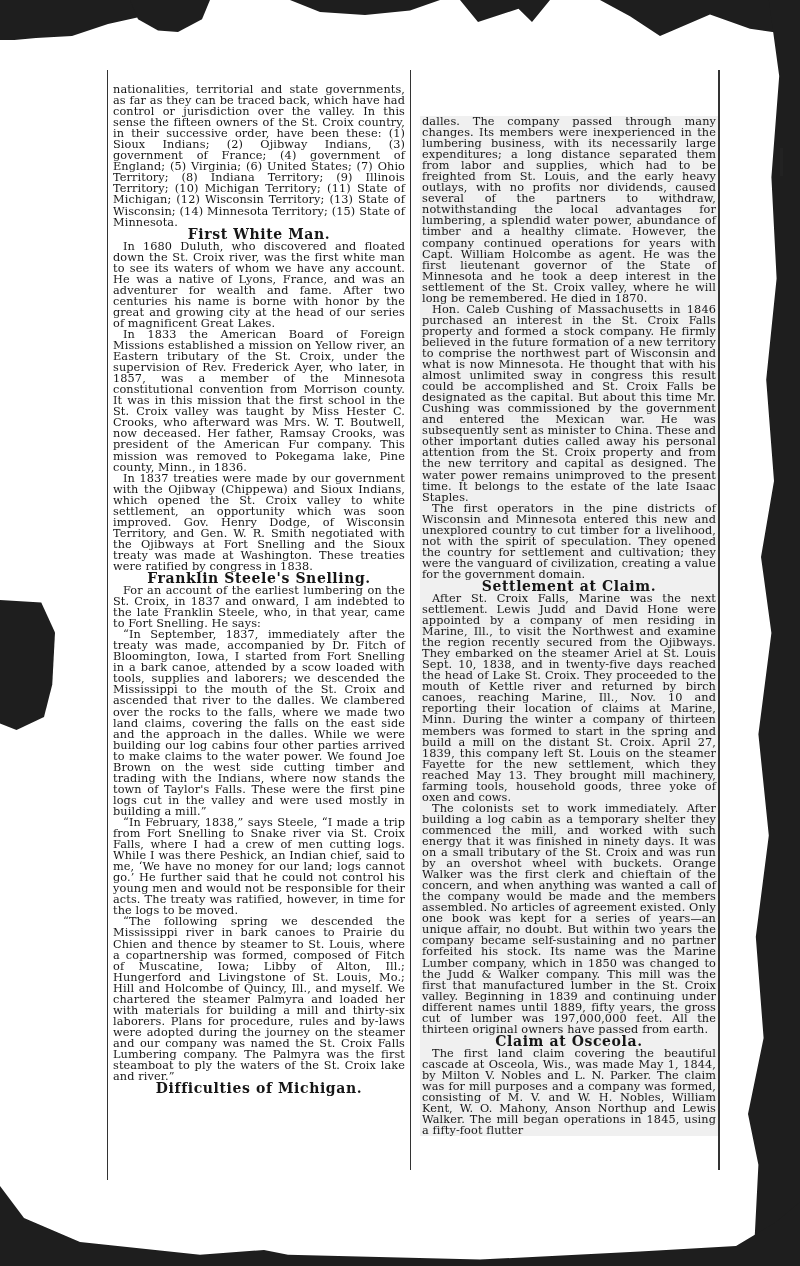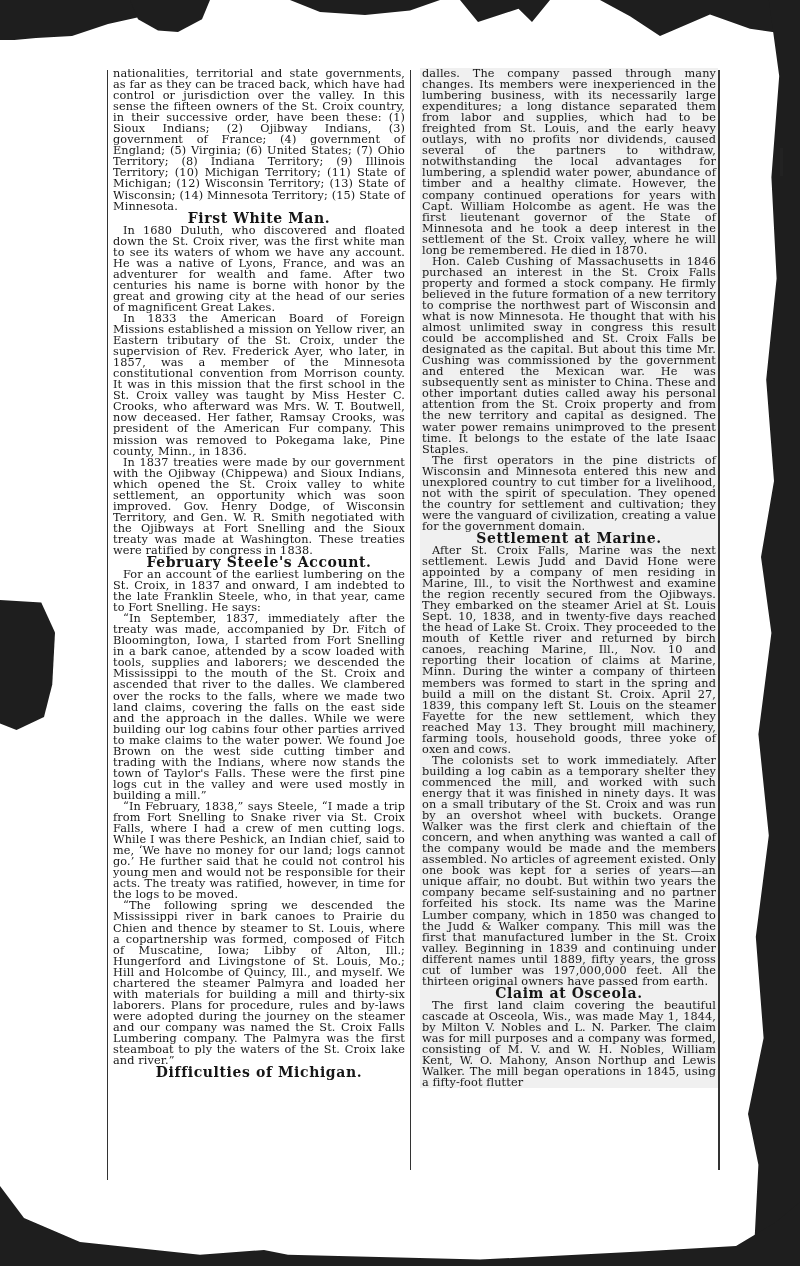--- a/index.html
+++ b/index.html
@@ -42,26 +42,26 @@
     .edge-bottom {
       left: 0; bottom: 0; width: 800px; height: 80px;
       clip-path: polygon(0 0, 3% 40%, 10% 70%, 25% 86%, 33% 80%, 36% 86%, 60% 92%, 80% 82%, 92% 75%, 97% 45%, 100% 20%, 100% 100%, 0 100%);
     }
     .mark-right {
       position: absolute; left: 780px; top: 148px; width: 3px; height: 28px; background: #222;
     }
 
     
     .col {
-      position: absolute; top: 68px;
+      position: absolute; top: 84px;
       font-size: 11.3px; line-height: 11.05px;
       text-align: justify; letter-spacing: 0.1px;
     }
     .col-left { left: 113px; width: 292px; }
-    .col-right { left: 420px; width: 294px; background: #f0f0f0; padding: 0 2px; }
+    .col-right { left: 420px; width: 294px; background: #f0f0f0; padding: 0 2px; margin-top: 32px; }
     .col-rule-left { position: absolute; left: 107px; top: 70px; width: 1px; height: 1110px; background: #333; }
     .col-rule-mid { position: absolute; left: 410px; top: 70px; width: 1px; height: 1100px; background: #333; }
     .col-rule-right { position: absolute; left: 718px; top: 70px; width: 2px; height: 1100px; background: #333; }
 
     p { margin: 0; text-indent: 10px; }
     p.cont { text-indent: 0; }
     h2 {
       margin: 0; font-size: 14px; line-height: 13px; text-align: center;
       font-weight: bold; letter-spacing: 0.6px;
     }
@@ -82,30 +82,30 @@
 <div class="col-rule-left"></div>
 <div class="col-rule-mid"></div>
 <div class="col-rule-right"></div>
 
 <div class="col col-left">
   <p class="cont">nationalities, territorial and state governments, as far as they can be traced back, which have had control or jurisdiction over the valley. In this sense the fifteen owners of the St. Croix country, in their successive order, have been these: (1) Sioux Indians; (2) Ojibway Indians, (3) government of France; (4) government of England; (5) Virginia; (6) United States; (7) Ohio Territory; (8) Indiana Territory; (9) Illinois Territory; (10) Michigan Territory; (11) State of Michigan; (12) Wisconsin Territory; (13) State of Wisconsin; (14) Minnesota Territory; (15) State of Minnesota.</p>
   <h2>First White Man.</h2>
   <p>In 1680 Duluth, who discovered and floated down the St. Croix river, was the first white man to see its waters of whom we have any account. He was a native of Lyons, France, and was an adventurer for wealth and fame. After two centuries his name is borne with honor by the great and growing city at the head of our series of magnificent Great Lakes.</p>
   <p>In 1833 the American Board of Foreign Missions established a mission on Yellow river, an Eastern tributary of the St. Croix, under the supervision of Rev. Frederick Ayer, who later, in 1857, was a member of the Minnesota constitutional convention from Morrison county. It was in this mission that the first school in the St. Croix valley was taught by Miss Hester C. Crooks, who afterward was Mrs. W. T. Boutwell, now deceased. Her father, Ramsay Crooks, was president of the American Fur company. This mission was removed to Pokegama lake, Pine county, Minn., in 1836.</p>
   <p>In 1837 treaties were made by our government with the Ojibway (Chippewa) and Sioux Indians, which opened the St. Croix valley to white settlement, an opportunity which was soon improved. Gov. Henry Dodge, of Wisconsin Territory, and Gen. W. R. Smith negotiated with the Ojibways at Fort Snelling and the Sioux treaty was made at Washington. These treaties were ratified by congress in 1838.</p>
-  <h2>February Steele's Account.</h2>
+  <h2>Franklin Steele's Snelling.</h2>
   <p>For an account of the earliest lumbering on the St. Croix, in 1837 and onward, I am indebted to the late Franklin Steele, who, in that year, came to Fort Snelling. He says:</p>
   <p>“In September, 1837, immediately after the treaty was made, accompanied by Dr. Fitch of Bloomington, Iowa, I started from Fort Snelling in a bark canoe, attended by a scow loaded with tools, supplies and laborers; we descended the Mississippi to the mouth of the St. Croix and ascended that river to the dalles. We clambered over the rocks to the falls, where we made two land claims, covering the falls on the east side and the approach in the dalles. While we were building our log cabins four other parties arrived to make claims to the water power. We found Joe Brown on the west side cutting timber and trading with the Indians, where now stands the town of Taylor's Falls. These were the first pine logs cut in the valley and were used mostly in building a mill.”</p>
   <p>“In February, 1838,” says Steele, “I made a trip from Fort Snelling to Snake river via St. Croix Falls, where I had a crew of men cutting logs. While I was there Peshick, an Indian chief, said to me, ‘We have no money for our land; logs cannot go.’ He further said that he could not control his young men and would not be responsible for their acts. The treaty was ratified, however, in time for the logs to be moved.</p>
   <p>“The following spring we descended the Mississippi river in bark canoes to Prairie du Chien and thence by steamer to St. Louis, where a copartnership was formed, composed of Fitch of Muscatine, Iowa; Libby of Alton, Ill.; Hungerford and Livingstone of St. Louis, Mo.; Hill and Holcombe of Quincy, Ill., and myself. We chartered the steamer Palmyra and loaded her with materials for building a mill and thirty-six laborers. Plans for procedure, rules and by-laws were adopted during the journey on the steamer and our company was named the St. Croix Falls Lumbering company. The Palmyra was the first steamboat to ply the waters of the St. Croix lake and river.”</p>
   <h2>Difficulties of Michigan.</h2>
 </div>
 
 <div class="col col-right">
   <p class="cont">dalles. The company passed through many changes. Its members were inexperienced in the lumbering business, with its necessarily large expenditures; a long distance separated them from labor and supplies, which had to be freighted from St. Louis, and the early heavy outlays, with no profits nor dividends, caused several of the partners to withdraw, notwithstanding the local advantages for lumbering, a splendid water power, abundance of timber and a healthy climate. However, the company continued operations for years with Capt. William Holcombe as agent. He was the first lieutenant governor of the State of Minnesota and he took a deep interest in the settlement of the St. Croix valley, where he will long be remembered. He died in 1870.</p>
   <p>Hon. Caleb Cushing of Massachusetts in 1846 purchased an interest in the St. Croix Falls property and formed a stock company. He firmly believed in the future formation of a new territory to comprise the northwest part of Wisconsin and what is now Minnesota. He thought that with his almost unlimited sway in congress this result could be accomplished and St. Croix Falls be designated as the capital. But about this time Mr. Cushing was commissioned by the government and entered the Mexican war. He was subsequently sent as minister to China. These and other important duties called away his personal attention from the St. Croix property and from the new territory and capital as designed. The water power remains unimproved to the present time. It belongs to the estate of the late Isaac Staples.</p>
   <p>The first operators in the pine districts of Wisconsin and Minnesota entered this new and unexplored country to cut timber for a livelihood, not with the spirit of speculation. They opened the country for settlement and cultivation; they were the vanguard of civilization, creating a value for the government domain.</p>
-  <h2>Settlement at Marine.</h2>
+  <h2>Settlement at Claim.</h2>
   <p>After St. Croix Falls, Marine was the next settlement. Lewis Judd and David Hone were appointed by a company of men residing in Marine, Ill., to visit the Northwest and examine the region recently secured from the Ojibways. They embarked on the steamer Ariel at St. Louis Sept. 10, 1838, and in twenty-five days reached the head of Lake St. Croix. They proceeded to the mouth of Kettle river and returned by birch canoes, reaching Marine, Ill., Nov. 10 and reporting their location of claims at Marine, Minn. During the winter a company of thirteen members was formed to start in the spring and build a mill on the distant St. Croix. April 27, 1839, this company left St. Louis on the steamer Fayette for the new settlement, which they reached May 13. They brought mill machinery, farming tools, household goods, three yoke of oxen and cows.</p>
   <p>The colonists set to work immediately. After building a log cabin as a temporary shelter they commenced the mill, and worked with such energy that it was finished in ninety days. It was on a small tributary of the St. Croix and was run by an overshot wheel with buckets. Orange Walker was the first clerk and chieftain of the concern, and when anything was wanted a call of the company would be made and the members assembled. No articles of agreement existed. Only one book was kept for a series of years—an unique affair, no doubt. But within two years the company became self-sustaining and no partner forfeited his stock. Its name was the Marine Lumber company, which in 1850 was changed to the Judd &amp; Walker company. This mill was the first that manufactured lumber in the St. Croix valley. Beginning in 1839 and continuing under different names until 1889, fifty years, the gross cut of lumber was 197,000,000 feet. All the thirteen original owners have passed from earth.</p>
   <h2>Claim at Osceola.</h2>
   <p>The first land claim covering the beautiful cascade at Osceola, Wis., was made May 1, 1844, by Milton V. Nobles and L. N. Parker. The claim was for mill purposes and a company was formed, consisting of M. V. and W. H. Nobles, William Kent, W. O. Mahony, Anson Northup and Lewis Walker. The mill began operations in 1845, using a fifty-foot flutter</p>
 </div>
 
 </body></html>

